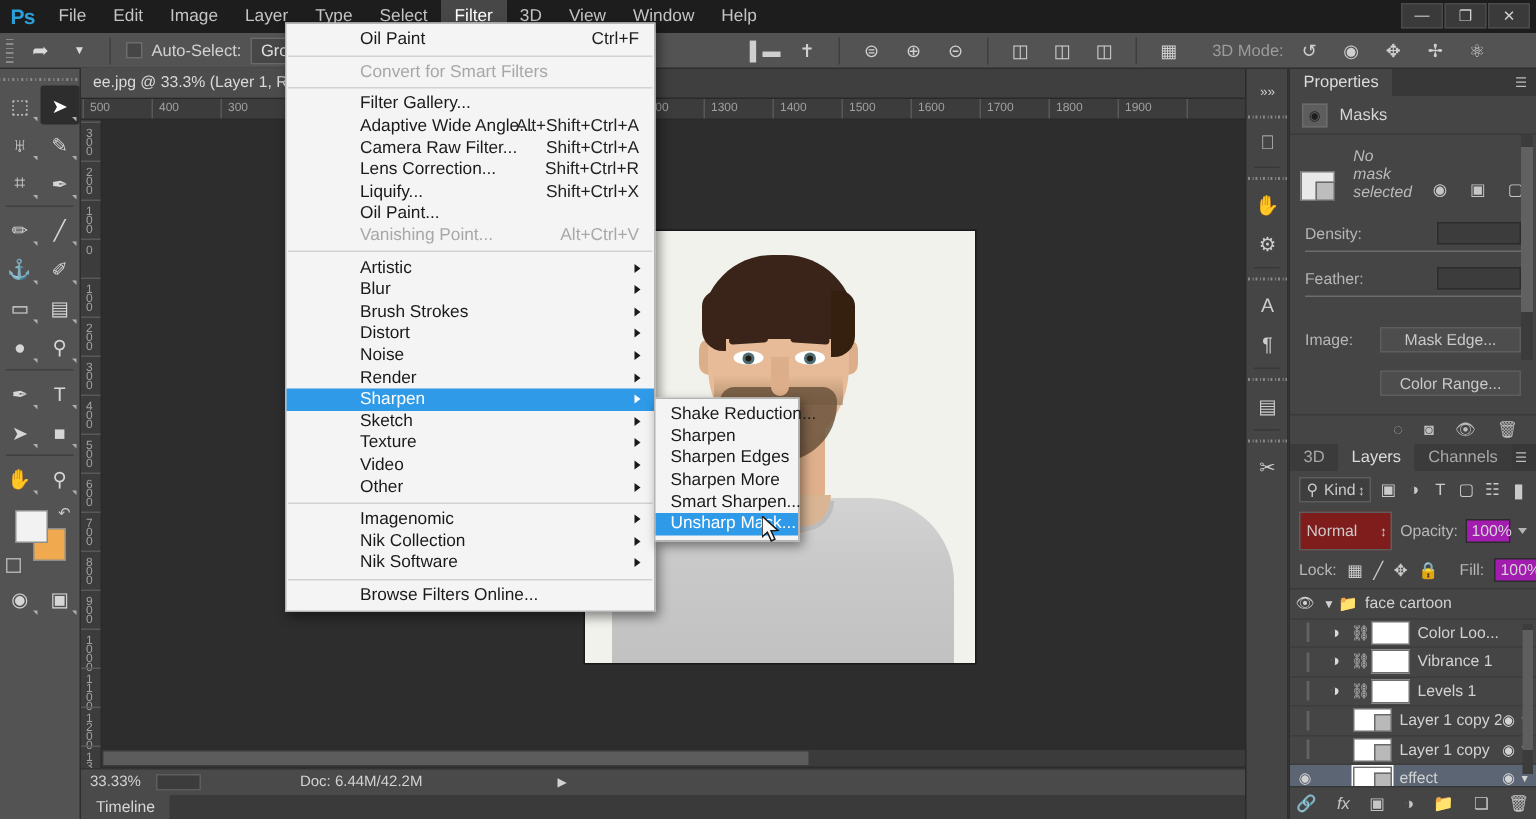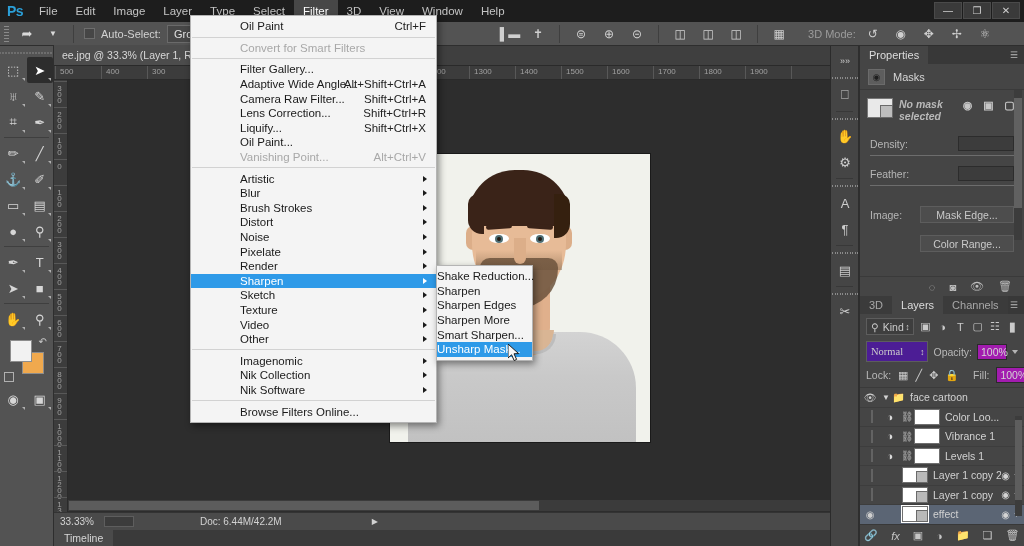--- a/index.html
+++ b/index.html
@@ -156,21 +156,21 @@
   .arr { position:absolute; right:9px; width:0; height:0;
     border-top:3.5px solid transparent; border-bottom:3.5px solid transparent; border-left:4.5px solid #1a1a1a;}
   .msep { height:1px; background:#d2d2d2; margin:3px 1px; }
   
   #submenu {
     position:absolute; left:436px; top:265px; width:97px;
     background:#f4f4f4; border:1px solid #b4b4b4;
     box-shadow:2px 3px 7px rgba(0,0,0,.45);
     padding:3px 0; z-index:70; font-size:11.5px; color:#1a1a1a;
   }
-  #submenu .mi { padding-left:0; }
+  #submenu .mi { padding-left:10px; }
   #cursor { position:absolute; left:508px; top:344px; z-index:90; }
   
   #dockstrip {
     position:absolute; left:831px; top:46px; width:28px; height:500px;
     background:#454545; border-right:1px solid #2e2e2e; padding-top:2px;
   }
   .dk-grip { height:8px; background:repeating-linear-gradient(to right,#8a8a8a 0 1px,transparent 1px 3px);
     background-size:5px 2px; background-repeat:repeat-x; background-position:center; }
   .dk { width:28px; height:26px; display:flex; align-items:center; justify-content:center;
     color:#cdcdcd; font-size:13px; }
@@ -183,21 +183,21 @@
   .pnl-tabs { height:18px; background:#383838; display:flex; align-items:flex-end; position:relative;}
   .pnl-tab { height:18px; padding:0 9px; font-size:11px; display:flex; align-items:center;
     color:#a8a8a8; background:#3b3b3b; }
   .pnl-tab.active { background:#454545; color:#dcdcdc; }
   .pnl-menu { position:absolute; right:5px; top:4px; color:#bcbcbc; font-size:9px; letter-spacing:1px;}
   .pnl-head { height:26px; display:flex; align-items:center; gap:8px; padding:0 8px;
     border-bottom:1px solid #3a3a3a;}
   .mask-ico { width:17px; height:16px; background:#5d5d5d; border:1px solid #6b6b6b;
     display:flex;align-items:center;justify-content:center; font-size:9px; color:#1e1e1e;}
   .pnl-title { font-size:11px; color:#d6d6d6; }
-  .mask-row { display:flex; align-items:flex-start; gap:6px; padding:8px 7px;font-weight:bold; }
+  .mask-row { display:flex; align-items:flex-end; gap:12px; padding:8px 7px; }
   .mask-thumb { width:26px; height:20px; background:#e9e9e9; border:1px solid #777; position:relative;}
   .mask-thumb:after{content:"";position:absolute;right:-1px;bottom:-1px;width:11px;height:11px;
     background:#bdbdbd;border:1px solid #6a6a6a;}
   .nomask { font-style:italic; font-size:10.5px; color:#b9b9b9; flex:1;}
   .mr-ico { width:15px; height:15px; display:flex;align-items:center;justify-content:center;
     color:#c6c6c6; font-size:11px;}
   .slider-block { padding:6px 10px 2px 10px; }
   .sl-row { display:flex; align-items:center; justify-content:space-between; margin-bottom:4px;}
   .sl-label { font-size:10.5px; color:#b6b6b6;}
   .sl-field { width:56px; height:15px; background:#3c3c3c; border:1px solid #2c2c2c;}
@@ -216,22 +216,22 @@
     position:absolute; left:859px; top:296px; width:165px; height:250px;
     background:#454545; border-left:1px solid #2e2e2e;
   }
   .lk-row { display:flex; align-items:center; gap:6px; padding:4px 6px; }
   .kind-sel { width:60px; height:17px; background:#3e3e3e; border:1px solid #5d5d5d;
     display:flex; align-items:center; gap:4px; padding:0 4px; font-size:10.5px; color:#cbcbcb; position:relative;}
   .kind-sel:after{content:"\2195"; position:absolute; right:3px; font-size:9px;}
   .fi { width:15px; height:15px; display:flex; align-items:center; justify-content:center;
     color:#cacaca; font-size:11px;}
   .blend-row { display:flex; align-items:center; gap:5px; padding:2px 6px 3px 6px;}
-  .blend-sel { width:78px; height:21px; background:#4c1d95; border:1px solid #5d5d5d;
-    display:flex; align-items:center; padding:0 4px; font-size:10.5px; color:#cbcbcb; position:relative;font-family:Liberation Serif, serif;}
+  .blend-sel { width:78px; height:26px; background:#7f1d1d; border:1px solid #5d5d5d;
+    display:flex; align-items:center; padding:0 4px; font-size:10.5px; color:#cbcbcb; position:relative;}
   .blend-sel:after{content:"\2195"; position:absolute; right:3px; font-size:9px;}
   .sm-lab { font-size:10.5px; color:#b8b8b8;}
   .num-box { background:#a21caf; border:1px solid #2a2a2a; color:#d5d5d5;
     font-size:10.5px; padding:1px 3px; min-width:30px; text-align:right;}
   .tri { width:0;height:0;border-left:3.5px solid transparent;border-right:3.5px solid transparent;
     border-top:4px solid #b4b4b4;}
   .lock-row { display:flex; align-items:center; gap:7px; padding:2px 6px 4px 6px;}
   .layer-list { border-top:1px solid #3a3a3a; }
   .lrow { display:flex; align-items:center; height:19.5px; border-bottom:1px solid #3d3d3d;
     font-size:10.5px; color:#d2d2d2; position:relative;}
@@ -550,24 +550,20 @@
     </div>
     <div class="mi">
       <span>Distort</span>
       <span class="arr"></span>
     </div>
     <div class="mi">
       <span>Noise</span>
       <span class="arr"></span>
     </div>
     <div class="mi">
-      <span>Pixelate</span>
-      <span class="arr"></span>
-    </div>
-    <div class="mi">
       <span>Render</span>
       <span class="arr"></span>
     </div>
     <div class="mi hl">
       <span>Sharpen</span>
       <span class="arr"></span>
     </div>
     <div class="mi">
       <span>Sketch</span>
       <span class="arr"></span>

